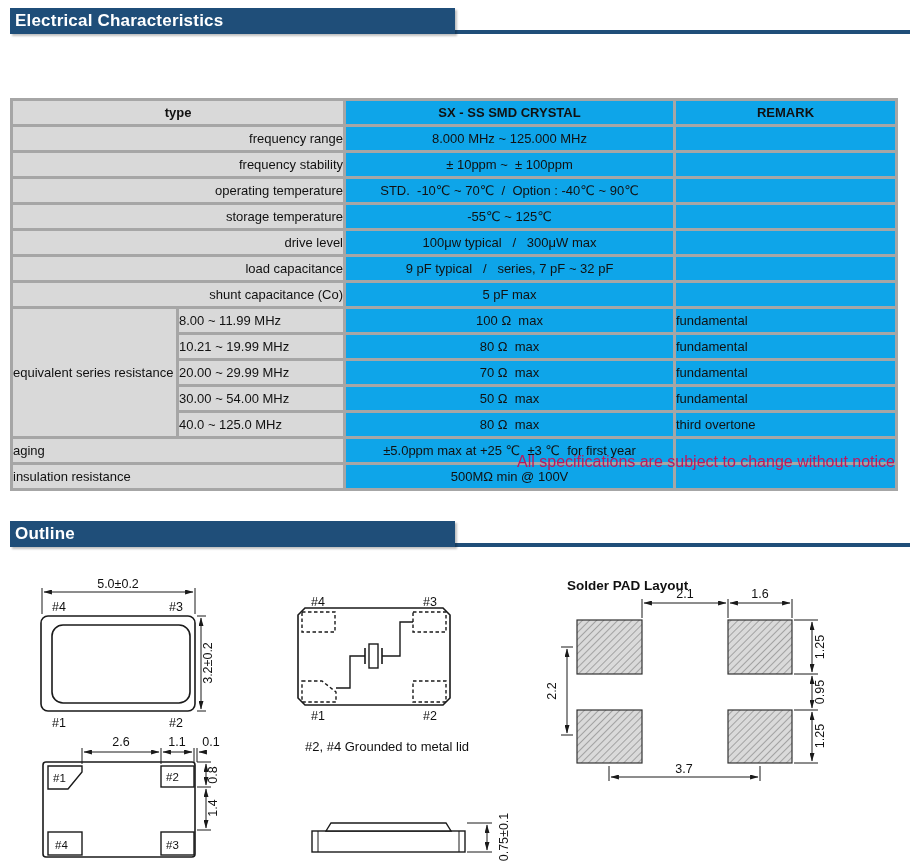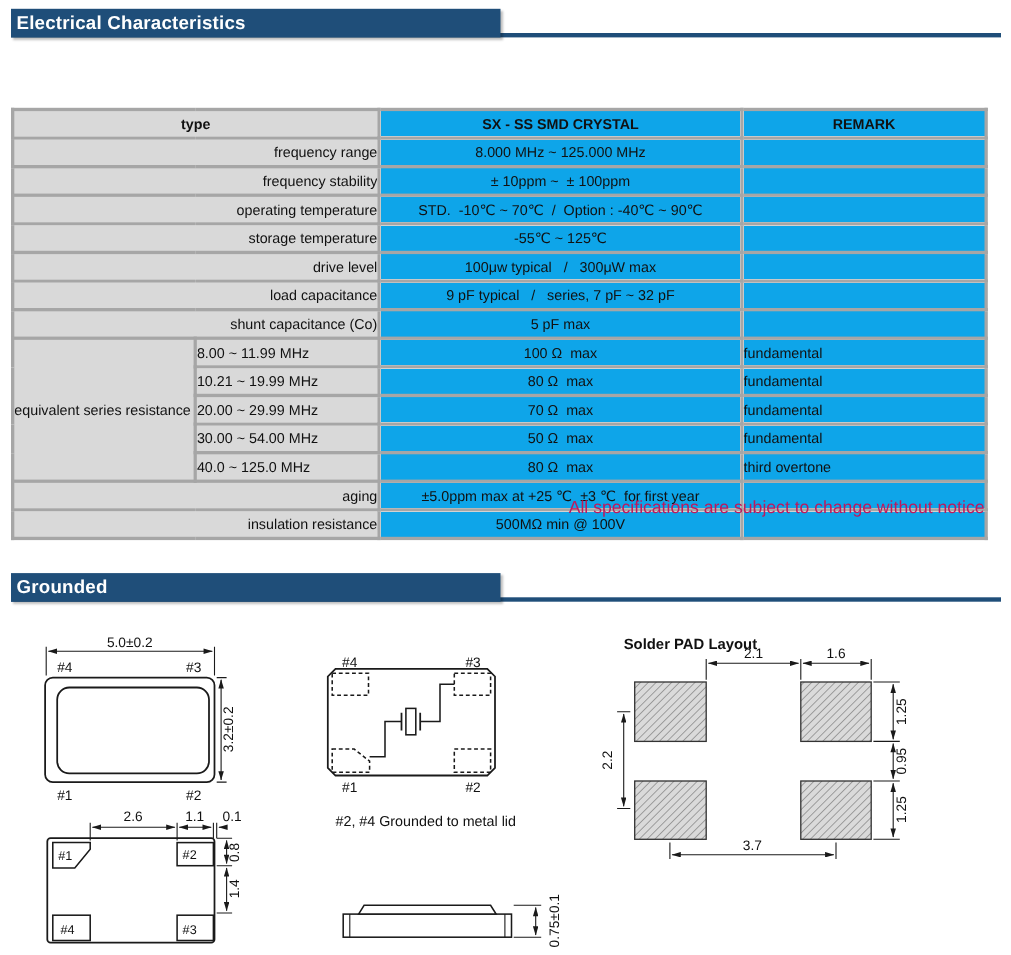--- a/index.html
+++ b/index.html
@@ -14,21 +14,21 @@
                  font-weight:bold;font-size:17px;letter-spacing:0.2px;}
 
   
   #spec-table{position:absolute;left:10px;top:57px;border-collapse:collapse;table-layout:fixed;margin-top:41px;}
   #spec-table td{border:3px solid #a6a6a6;height:23px;font-size:13px;padding:0;
                  white-space:pre;overflow:hidden;}
   td.gray{background:#d9d9d9;}
   td.white{background:#0ea5e9;}
   td.hdr{font-weight:bold;font-size:13.5px;text-align:center;}
   td.lab{text-align:right;padding-right:64px;}
-  td.labc{text-align:right;}
+  td.labc{text-align:left;}
   td.esrlab{padding-right:18px;white-space:normal;line-height:1.35;}
   td.rng{text-align:left;}
   td.val{text-align:center;}
   td.rem{text-align:left;padding-left:5px;}
 
   
   #note{position:absolute;top:453px;right:24px;font-size:16px;color:#be185d;}
 
   
   #outline-svg{position:absolute;left:0;top:560px;}
@@ -136,21 +136,21 @@
       <td class="white val">500MΩ min @ 100V</td>
       <td class="white rem"></td>
     </tr>
   </tbody>
     </table>
 
   <div id="note">All specifications are subject to change without notice</div>
 
   <div class="rule" style="top:543px;"></div>
   <div class="titlebox" style="top:521px;">
-    <span>Grounded</span>
+    <span>Outline</span>
   </div>
 
   <svg id="outline-svg" width="919" height="308" viewBox="0 560 919 308">
     <defs>
       <marker id="arr" viewBox="0 0 10 6" refX="9.5" refY="3" markerWidth="9" markerHeight="5" orient="auto-start-reverse">
           <path d="M0,0 L10,3 L0,6 z" fill="#1a1a1a"></path>
         </marker>
       <pattern id="hatch" width="5" height="5" patternUnits="userSpaceOnUse" patternTransform="rotate(-45)">
         <rect width="5" height="5" fill="#dadada"></rect>
         <line x1="0" y1="0" x2="5" y2="0" stroke="#8a8a8a" stroke-width="1.4"></line>

